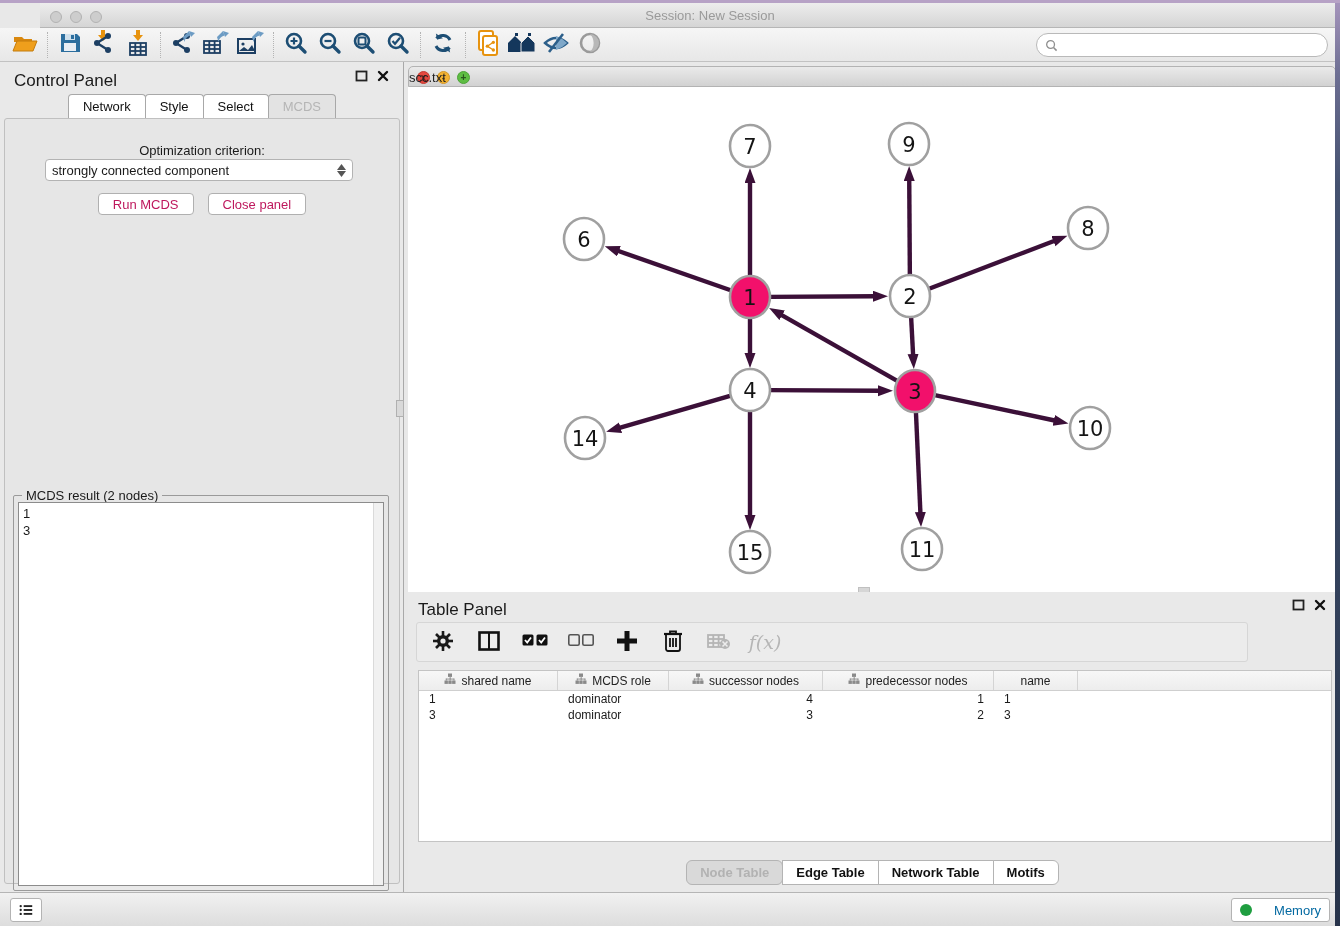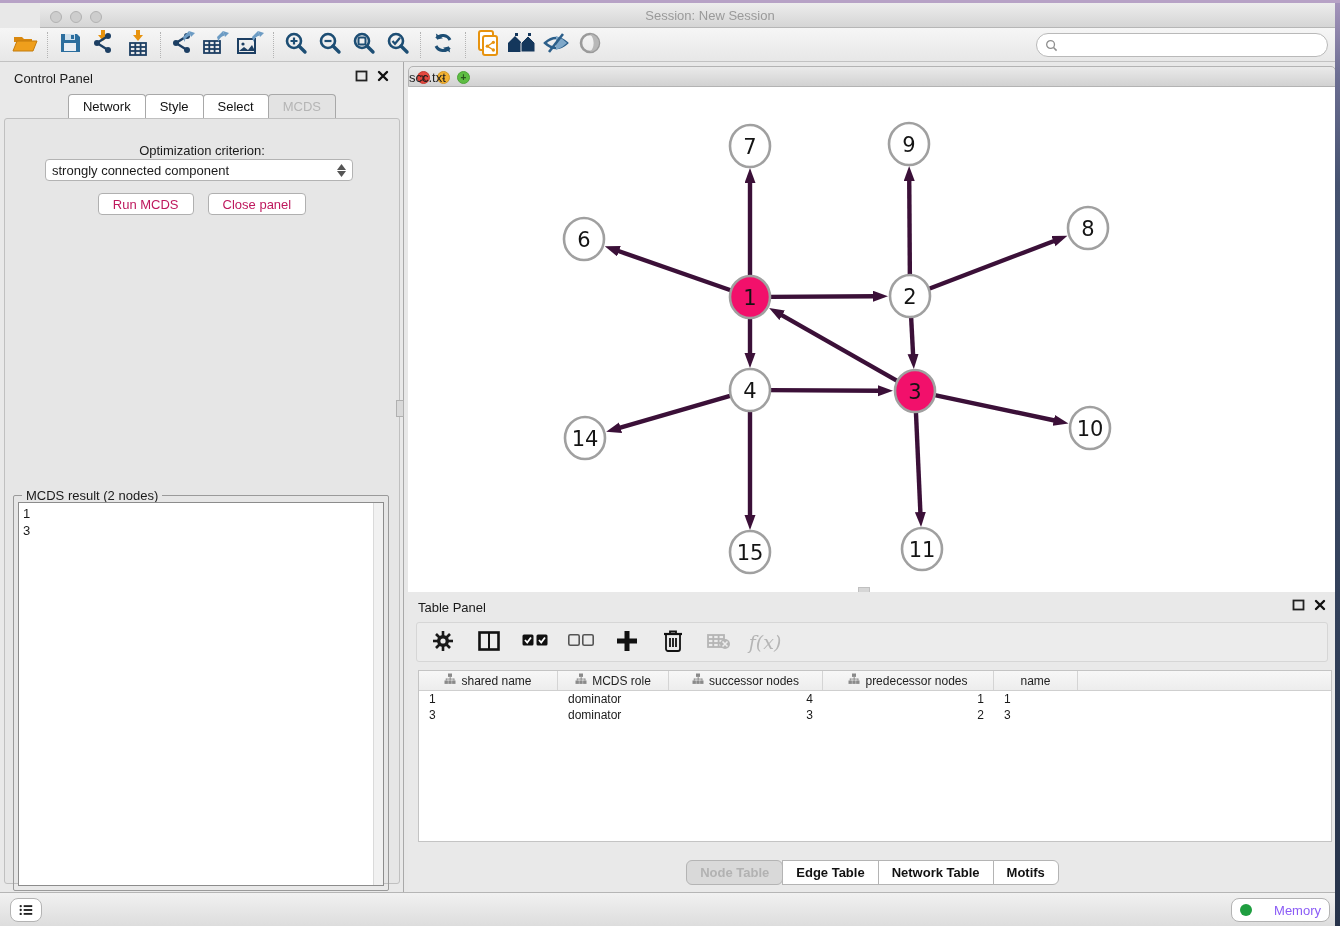--- a/index.html
+++ b/index.html
@@ -22,21 +22,21 @@
   .toolbar { position:absolute; left:0; top:28px; width:1340px; height:34px;
     background:linear-gradient(#f6f6f6,#e7e7e7); border-bottom:1px solid #c2c2c2; display:flex; align-items:center; padding-left:8px; }
   .tb-btn { width:34px; height:30px; display:flex; align-items:center; justify-content:center; background:transparent; border:none; cursor:default; }
   .tb-sep { width:1px; height:26px; margin:0 5px; border-left:1px dotted #b4b4b4; }
   .searchbox { position:absolute; right:12px; top:5px; width:292px; height:24px; background:#fff; border:1px solid #b9b9b9; border-radius:12px; display:flex; align-items:center; padding-left:8px; }
   .searchbox input { border:none; outline:none; flex:1; font-size:12px; background:transparent; margin-left:5px; }
 
   
   .cpanel { position:absolute; left:0; top:62px; width:404px; height:830px; background:#e9e9e9; border-right:1px solid #a9a9a9; }
   .panel-head { position:absolute; left:0; top:0; width:100%; height:30px; }
-  .panel-head .ph-title { position:absolute; left:14px; top:9px; font-size:13px; color:#1a1a1a; }
+  .panel-head .ph-title { position:absolute; left:14px; top:9px; font-size:17px; color:#1a1a1a; }
   .ph-icons { position:absolute; right:14px; top:8px; display:flex; gap:9px; align-items:center; }
 
   .cp-tabs { position:absolute; left:0; top:32px; width:100%; display:flex; justify-content:center; }
   .cp-tab { padding:4px 14px; font-size:13px; background:#fff; border:1px solid #a8a8a8; border-bottom:none; border-radius:4px 4px 0 0; margin-right:-1px; color:#111; }
   .cp-tab.sel { background:#e3e3e3; color:#b5b5b5; }
 
   .cp-body { position:absolute; left:4px; top:56px; width:396px; height:766px; background:#e6e6e6; border:1px solid #c0c0c0; border-radius:3px; }
   .opt-label { position:absolute; left:0; width:100%; top:24px; text-align:center; font-size:13px; }
   .cp-select { position:absolute; left:40px; top:40px; width:308px; height:22px; background:#fff; border:1px solid #b3b3b3; border-radius:4px; display:flex; align-items:center; padding:0 6px; font-size:13px; }
   .cp-select .stepper { margin-left:auto; display:flex; flex-direction:column; gap:1px; }
@@ -56,37 +56,37 @@
   .net-title { position:absolute; left:0; right:0; top:3px; font-size:13px; color:#222; }
   .mac { position:absolute; top:4px; width:13px; height:13px; border-radius:50%; font-size:10px; font-weight:bold; text-align:center; line-height:12px; color:rgba(0,0,0,0.55); }
   .mac.red { background:#e4473e; border:1px solid #c23a32; }
   .mac.yel { background:#f3b231; border:1px solid #d1982a; }
   .mac.grn { background:#5ebd43; border:1px solid #4da338; }
   .net-canvas { position:absolute; left:0; top:21px; width:928px; height:505px; background:#fff; }
   .net-resize { position:absolute; left:450px; top:521px; width:12px; height:7px; background:#d6d6d6; border:1px solid #c0c0c0; }
 
   
   .tpanel { position:absolute; left:408px; top:592px; width:928px; height:300px; background:#e9e9e9; }
-  .tp-toolbar { position:absolute; left:8px; top:30px; width:912px; height:40px; background:#ececec; border:1px solid #d6d6d6; border-radius:3px; display:flex; align-items:center; padding-left:12px; gap:18px; }
+  .tp-toolbar { position:absolute; left:8px; top:30px; width:832px; height:40px; background:#ececec; border:1px solid #d6d6d6; border-radius:3px; display:flex; align-items:center; padding-left:12px; gap:18px; }
   .tp-btn { width:28px; height:28px; display:flex; align-items:center; justify-content:center; background:none; border:none; }
   .fx { font-family:"DejaVu Serif", serif; font-style:italic; font-size:19px; color:#b5b5b5; }
   .ttable { position:absolute; left:10px; top:78px; width:914px; height:172px; background:#fff; border:1px solid #c4c4c4; }
   .thead { display:flex; height:20px; border-bottom:1px solid #cfcfcf; background:linear-gradient(#f7f7f7,#ededed); }
   .th { display:flex; align-items:center; justify-content:center; gap:5px; font-size:12px; color:#222; border-right:1px solid #d4d4d4; }
   .trow { display:flex; height:16px; font-size:12px; }
   .td { padding:1px 10px 0 10px; overflow:hidden; }
   .tp-tabs { position:absolute; left:0; top:268px; width:100%; display:flex; justify-content:center; }
   .tp-tab { padding:4px 13px; font-size:13px; font-weight:bold; background:#fff; border:1px solid #b4b4b4; margin-right:-1px; color:#111; }
   .tp-tab:first-child { border-radius:6px 0 0 6px; }
   .tp-tab:last-child { border-radius:0 6px 6px 0; }
   .tp-tab.sel { background:#d9d9d9; color:#b2b2b2;border-radius:6px; }
 
   
   .statusbar { position:absolute; left:0; top:892px; width:1340px; height:34px; background:linear-gradient(#f1f1f1,#dddddd); border-top:1px solid #b5b5b5; }
-  .sb-btn { position:absolute; top:5px; height:24px; background:#fff; border:1px solid #b3b3b3; border-radius:8px; display:flex; align-items:center; justify-content:center; font-size:13px; gap:22px; padding:0 8px; color:#8b5cf6; }
+  .sb-btn { position:absolute; top:5px; height:24px; background:#fff; border:1px solid #b3b3b3; border-radius:3px; display:flex; align-items:center; justify-content:center; font-size:13px; gap:22px; padding:0 8px; color:#0369a1; }
   .memdot { width:12px; height:12px; border-radius:50%; background:#1f9e40; }
 </style>
 </head>
 <body>
 
 <div class="titlebar">
   <span class="tl" style="left:10px"></span>
   <span class="tl" style="left:30px"></span>
   <span class="tl" style="left:50px"></span>
   <div class="title">Session: New Session</div>

